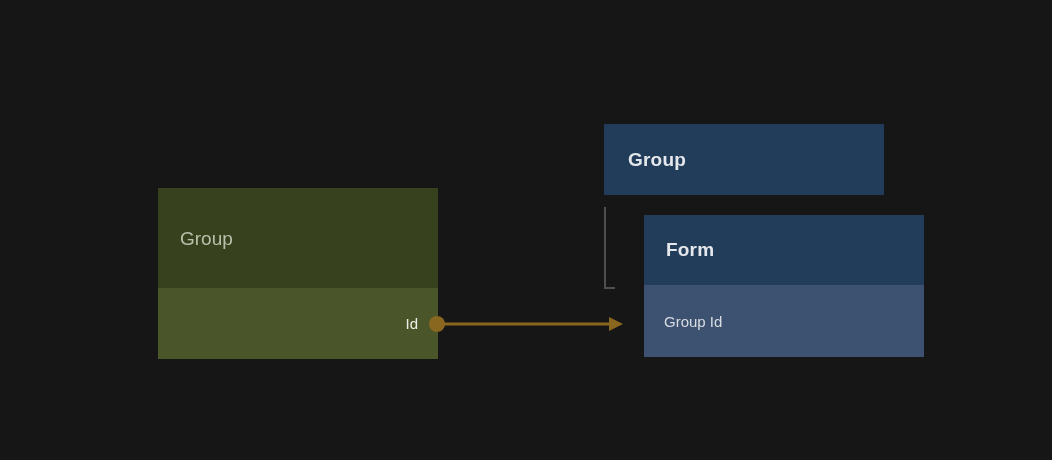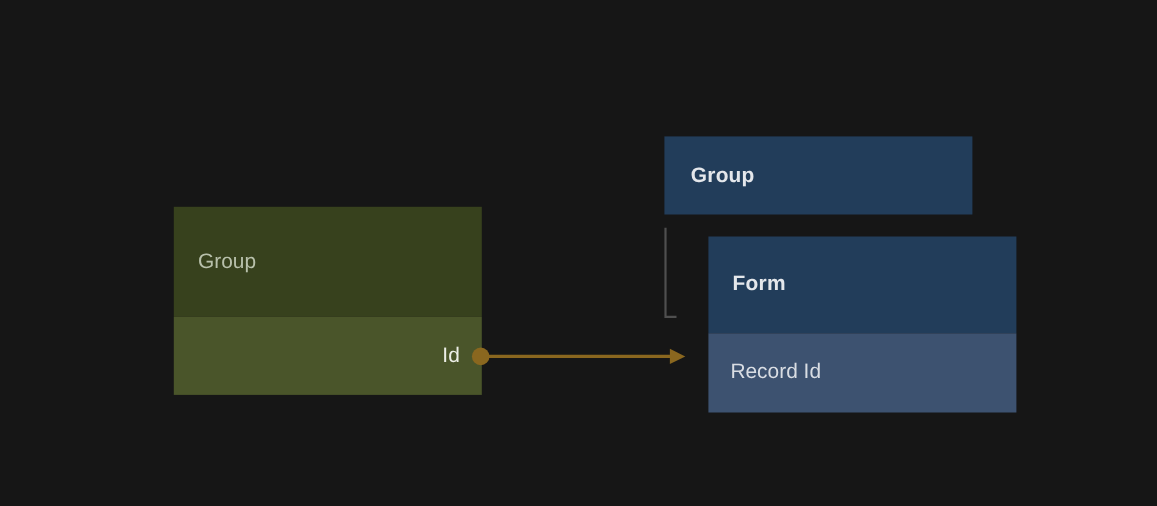--- a/index.html
+++ b/index.html
@@ -24,21 +24,21 @@
   }
   .node-subtitle {
     font-size: 19px;
     font-weight: 400;
     line-height: 29px;
     color: var(--employee-subtitle, #b8c0ab);
   }
   .node-field {
     display: flex;
     align-items: center;
-    font-size: 19px;
+    font-size: 15px;
     padding: 0 20px;
   }
 
   
   #node-employee { left: 138px; top: 188px; width: 300px; }
   #node-employee .node-header { height: 100px; background: var(--employee-header, #37411d); }
   #node-employee .node-title { color: var(--employee-title, #e4e6db); }
   #node-employee .node-field {
     height: 71px;
     background: var(--employee-body, #4a552a);
@@ -46,21 +46,21 @@
     color: var(--employee-field, #eceee6);
   }
 
   
   #node-group { left: 584px; top: 124px; width: 300px; }
   #node-group .node-header { height: 71px; background: var(--blue-header, #223d5a); padding: 0 24px; }
   #node-group .node-title { color: var(--blue-title, #e4e7eb); }
 
   
   #node-form { left: 624px; top: 215px; width: 300px; }
-  #node-form .node-header { height: 88px; background: var(--blue-header, #223d5a); }
+  #node-form .node-header { height: 70px; background: var(--blue-header, #223d5a); }
   #node-form .node-title { color: var(--blue-title, #e4e7eb); }
   #node-form .node-field {
     height: 72px;
     background: var(--blue-body, #3d5270);
     color: var(--blue-field, #d9dde3);
   }
 
   svg.connector-layer {
     position: absolute;
     left: 0; top: 0;
@@ -86,21 +86,21 @@
     <div class="node-header">
       <div class="node-title">Group</div>
     </div>
   </div>
 
   <div class="node" id="node-form">
     <div class="node-header">
       <div class="node-title">Form</div>
     </div>
     <div class="node-field">
-      <span>Record Id</span>
+      <span>Group Id</span>
     </div>
   </div>
 
   <svg class="connector-layer" viewBox="0 0 1052 460" xmlns="http://www.w3.org/2000/svg">
 
     <polyline points="605,207 605,288 615,288" fill="none" stroke="#4f4f4f" stroke-width="2"></polyline>
 
     <line x1="437" y1="324" x2="610" y2="324" stroke="#8a671f" stroke-width="3"></line>
     <circle cx="437" cy="324" r="8" fill="#8a671f"></circle>
     <polygon points="609,317 623,324 609,331" fill="#8a671f"></polygon>

